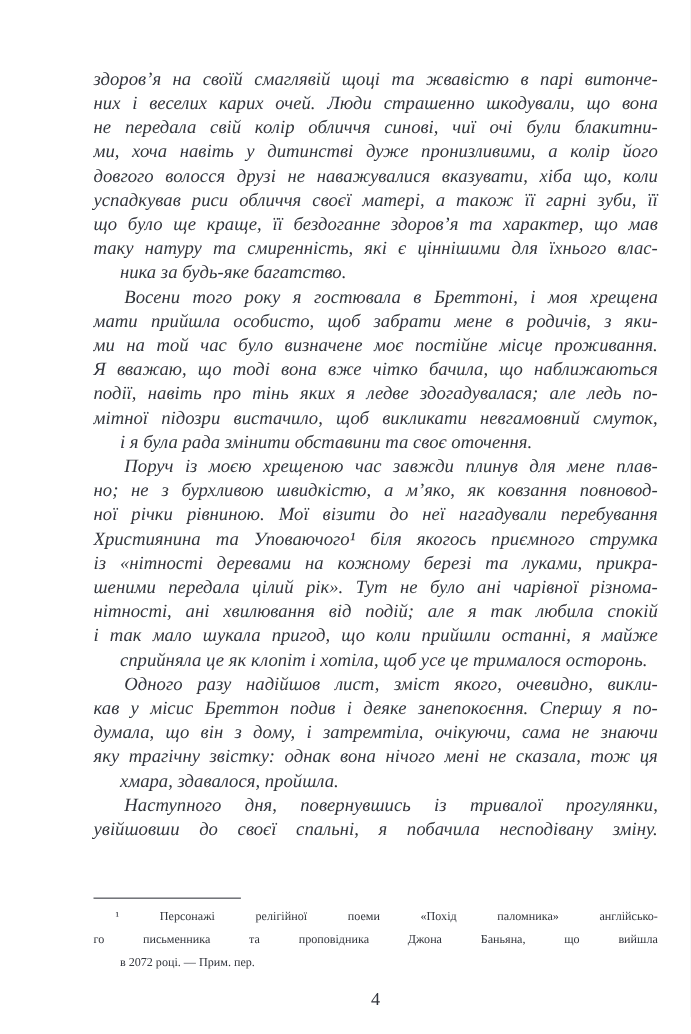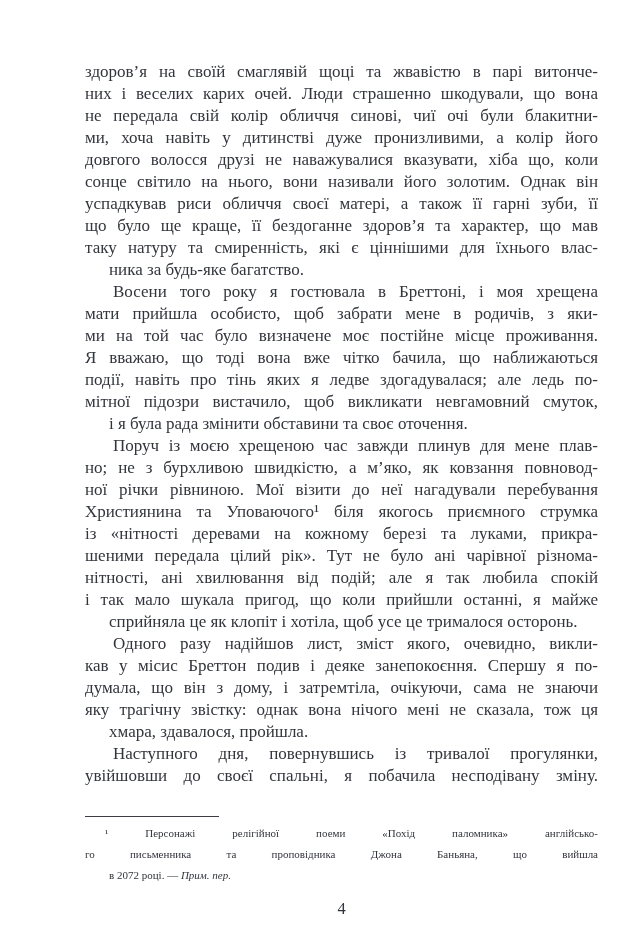--- a/index.html
+++ b/index.html
@@ -12,20 +12,21 @@
     font-family: "Liberation Serif", "DejaVu Serif", serif;
     color: #32353c;
   }
   .body-text {
     position: absolute;
     left: 85px;
     top: 61px;
     width: 513px;
     font-size: 17px;
     line-height: 22px;
+    font-style: italic;
   }
   .line {
     text-align: justify;
     text-align-last: justify;
     white-space: normal;
   }
   .line.endpara {
     text-align: left;
     text-align-last: left;
     margin-left: 24px;
@@ -41,41 +42,40 @@
   }
   .footnote {
     position: absolute;
     left: 85px;
     top: 823px;
     width: 513px;
     font-size: 11px;
     line-height: 21px;
   }
   .footnote .line.indent { text-indent: 20px; }
-  .footnote .em { font-style: italic; }
+  .footnote .em { }
   .page-number {
     position: absolute;
     left: 85px;
     top: 899px;
     width: 513px;
     text-align: center;
     font-size: 16.5px;
   }
 </style>
 </head>
 <body>
 
 <div class="page">
   <div class="body-text">
       <div class="line">здоров’я на своїй смаглявій щоці та жвавістю в парі витонче-</div>
       <div class="line">них і веселих карих очей. Люди страшенно шкодували, що вона</div>
       <div class="line">не передала свій колір обличчя синові, чиї очі були блакитни-</div>
       <div class="line">ми, хоча навіть у дитинстві дуже пронизливими, а колір його</div>
       <div class="line">довгого волосся друзі не наважувалися вказувати, хіба що, коли</div>
-      <div class="line">сонце світило на нього, вони називали його золотим. Однак він</div>
       <div class="line">успадкував риси обличчя своєї матері, а також її гарні зуби, її</div>
       <div class="line">що було ще краще, її бездоганне здоров’я та характер, що мав</div>
       <div class="line">таку натуру та смиренність, які є ціннішими для їхнього влас-</div>
       <div class="line endpara">ника за будь-яке багатство.</div>
       <div class="line indent">Восени того року я гостювала в Бреттоні, і моя хрещена</div>
       <div class="line">мати прийшла особисто, щоб забрати мене в родичів, з яки-</div>
       <div class="line">ми на той час було визначене моє постійне місце проживання.</div>
       <div class="line">Я вважаю, що тоді вона вже чітко бачила, що наближаються</div>
       <div class="line">події, навіть про тінь яких я ледве здогадувалася; але ледь по-</div>
       <div class="line">мітної підозри вистачило, щоб викликати невгамовний смуток,</div>

